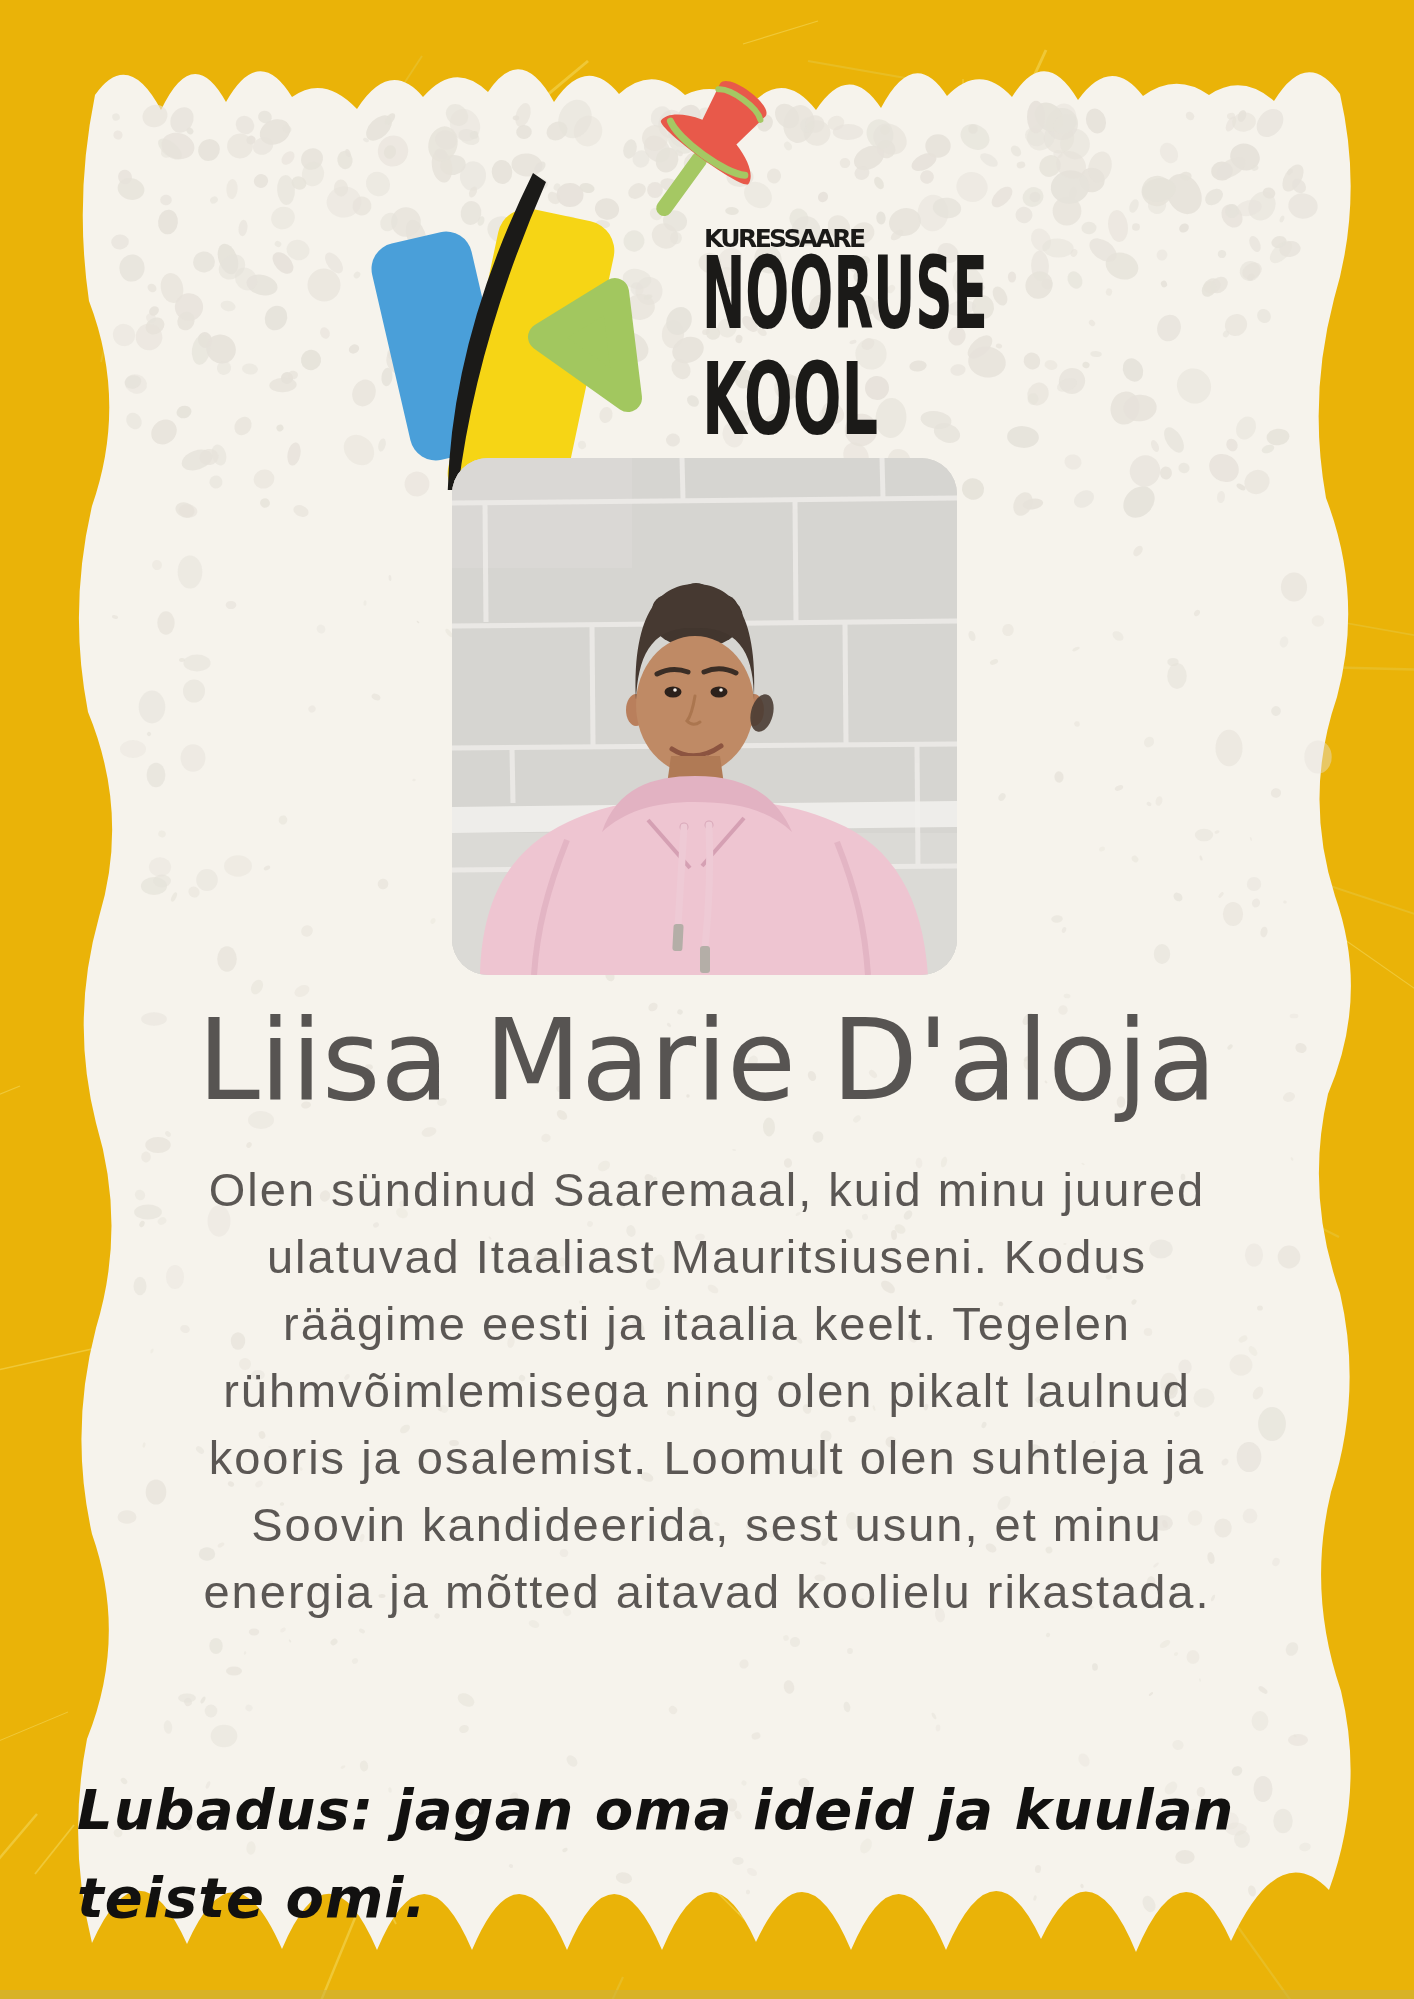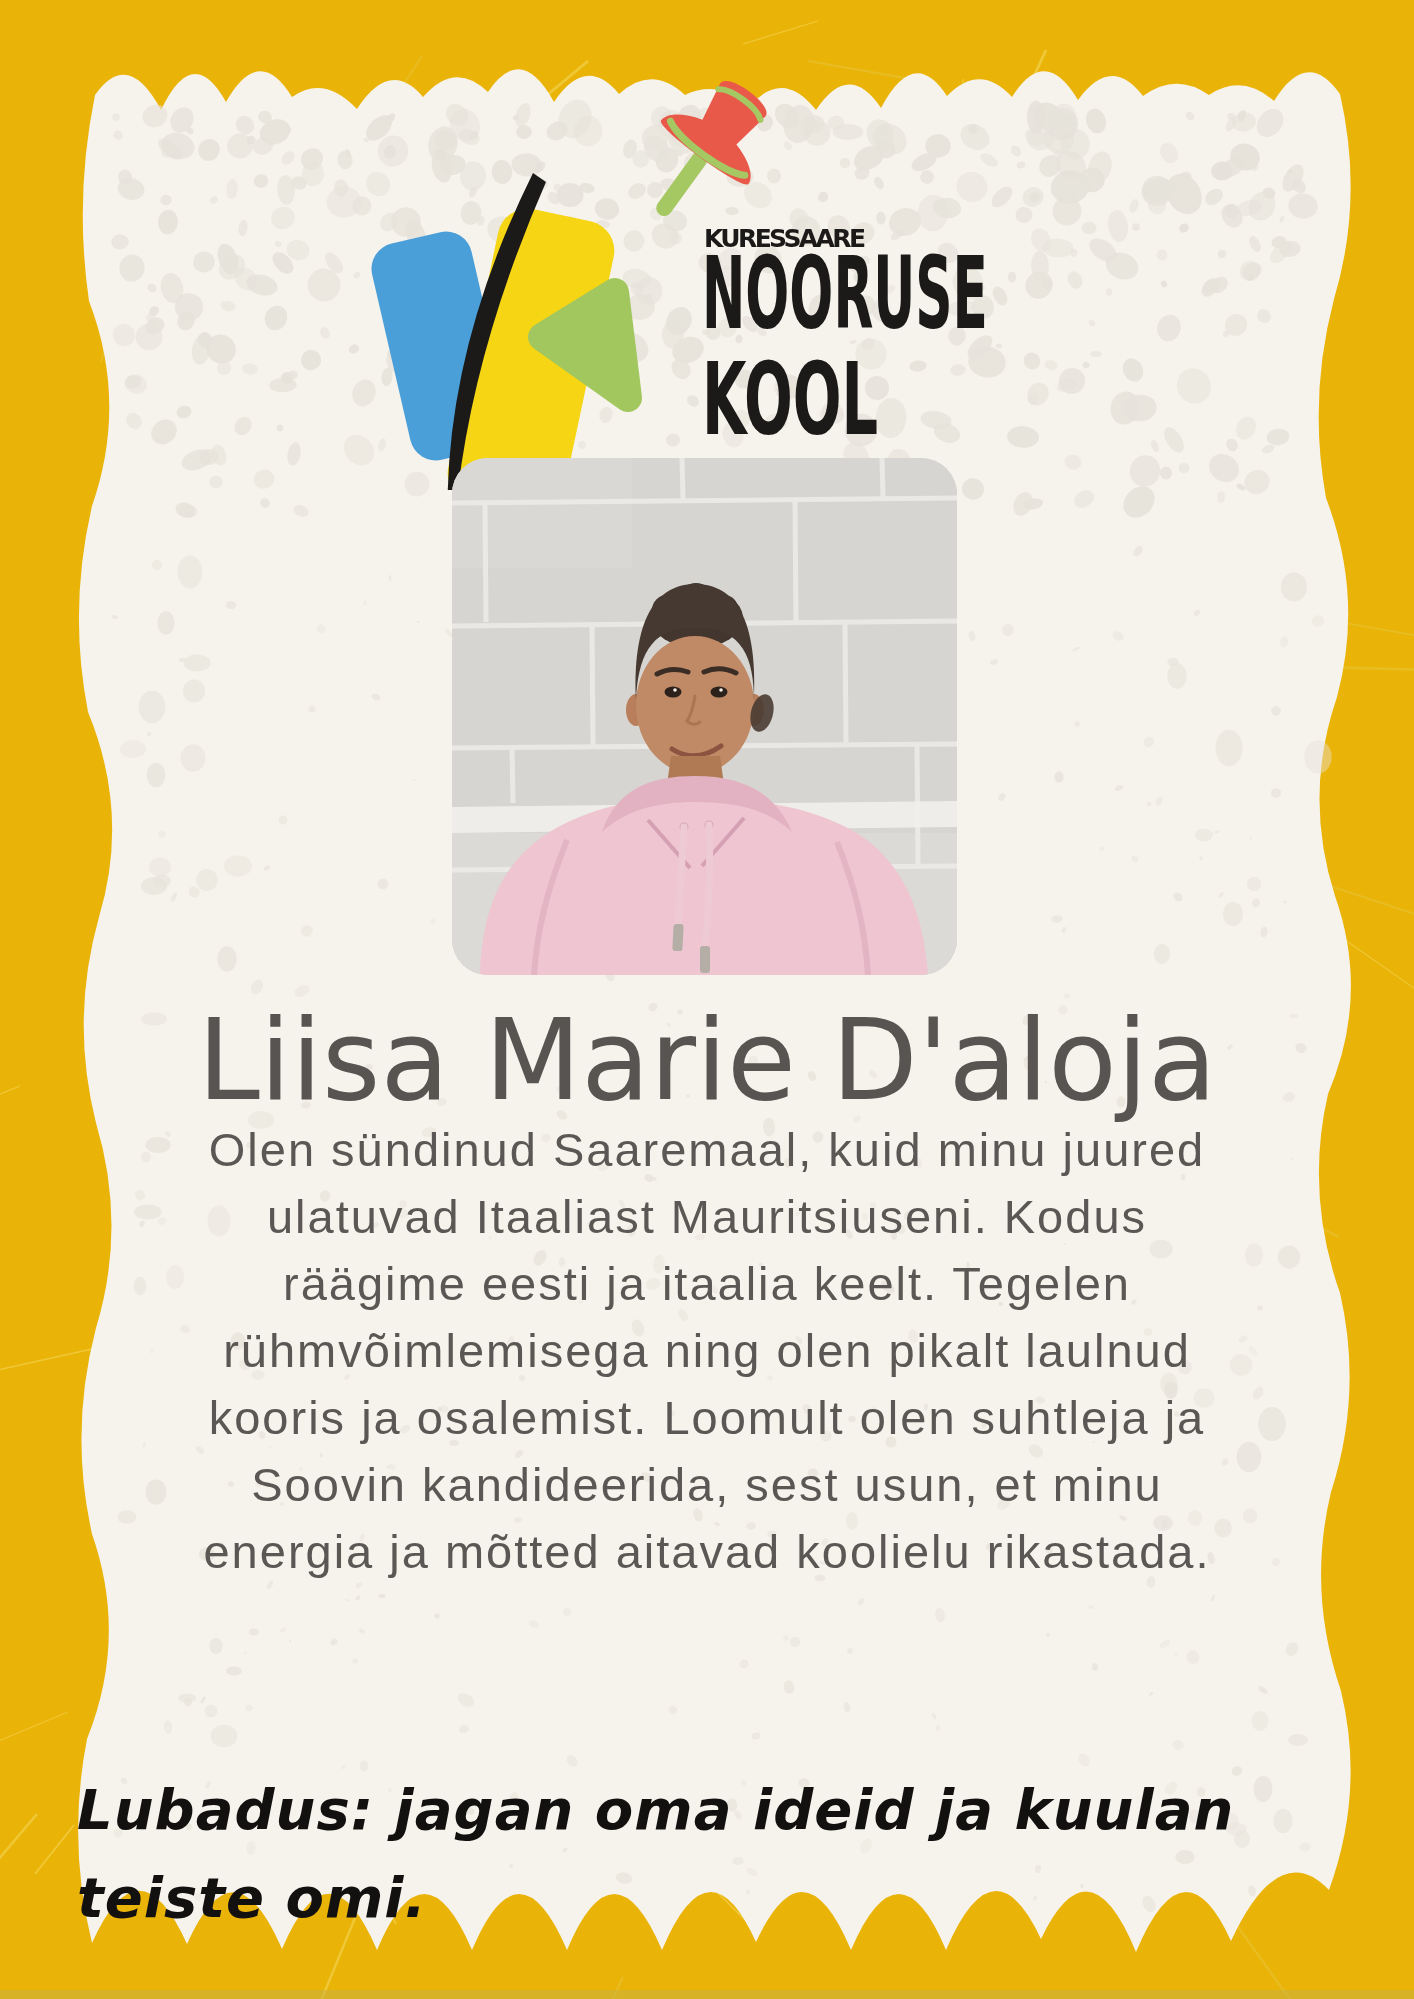--- a/index.html
+++ b/index.html
@@ -8,21 +8,21 @@
   .abs{position:absolute;}
   #bg{position:absolute;left:0;top:0;width:1414px;height:1999px;}
   .logo-shapes{left:360px;top:40px;width:440px;height:450px;}
   .logo-text{left:698px;top:196px;width:345px;height:260px;}
   .photo-frame{left:452px;top:458px;width:505px;height:517px;border-radius:36px;
     overflow:hidden;background:#d6d5d1;}
   .photo-frame svg{display:block;width:100%;height:100%;}
   .candidate-name{left:0;top:1004px;width:1414px;text-align:center;
     font-family:"DejaVu Sans",sans-serif;font-weight:400;font-size:112px;
     line-height:1;color:#575452;letter-spacing:0px;}
-  .bio{left:77px;top:1116px;width:1260px;text-align:center;
+  .bio{left:77px;top:1156px;width:1260px;text-align:center;
     color:#5b5754;font-size:47px;line-height:67px;letter-spacing:2px;
     font-family:"Liberation Sans",sans-serif;}
   .bio div{white-space:nowrap;}
   .promise{left:77px;top:1766px;width:1260px;text-align:left;
     font-family:"DejaVu Sans",sans-serif;font-style:italic;font-weight:700;
     font-size:56px;line-height:88px;color:#121110;letter-spacing:1px;}
   .promise div{white-space:nowrap;}
 </style>
 </head>
 <body>

